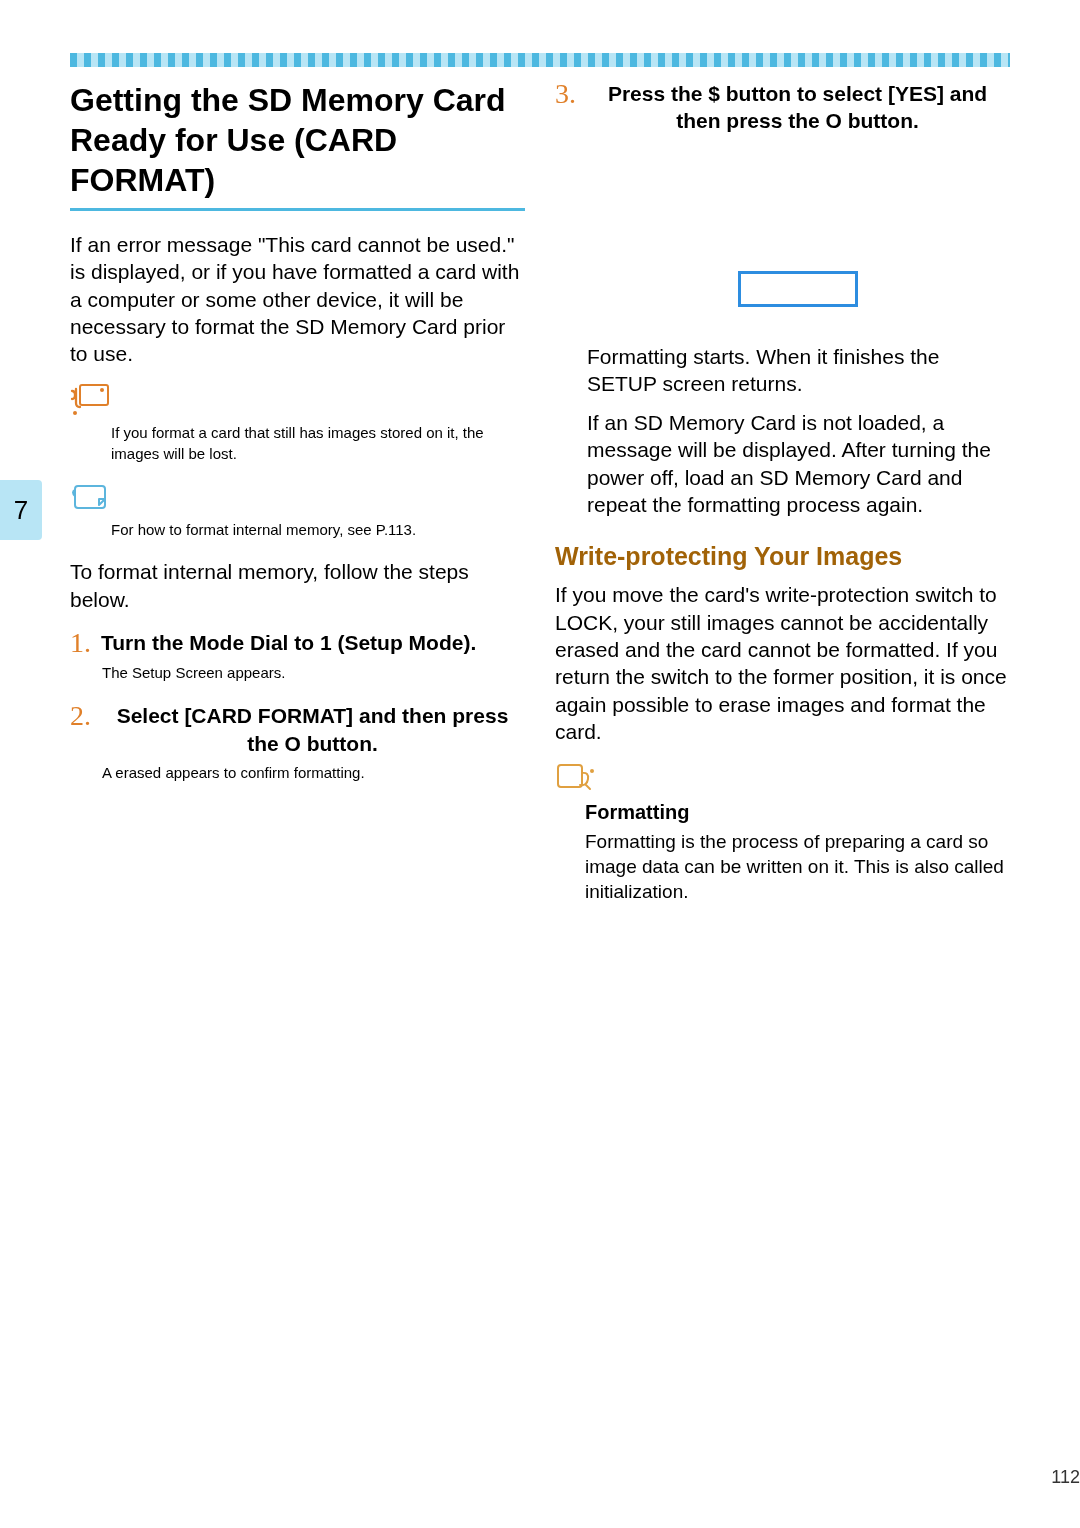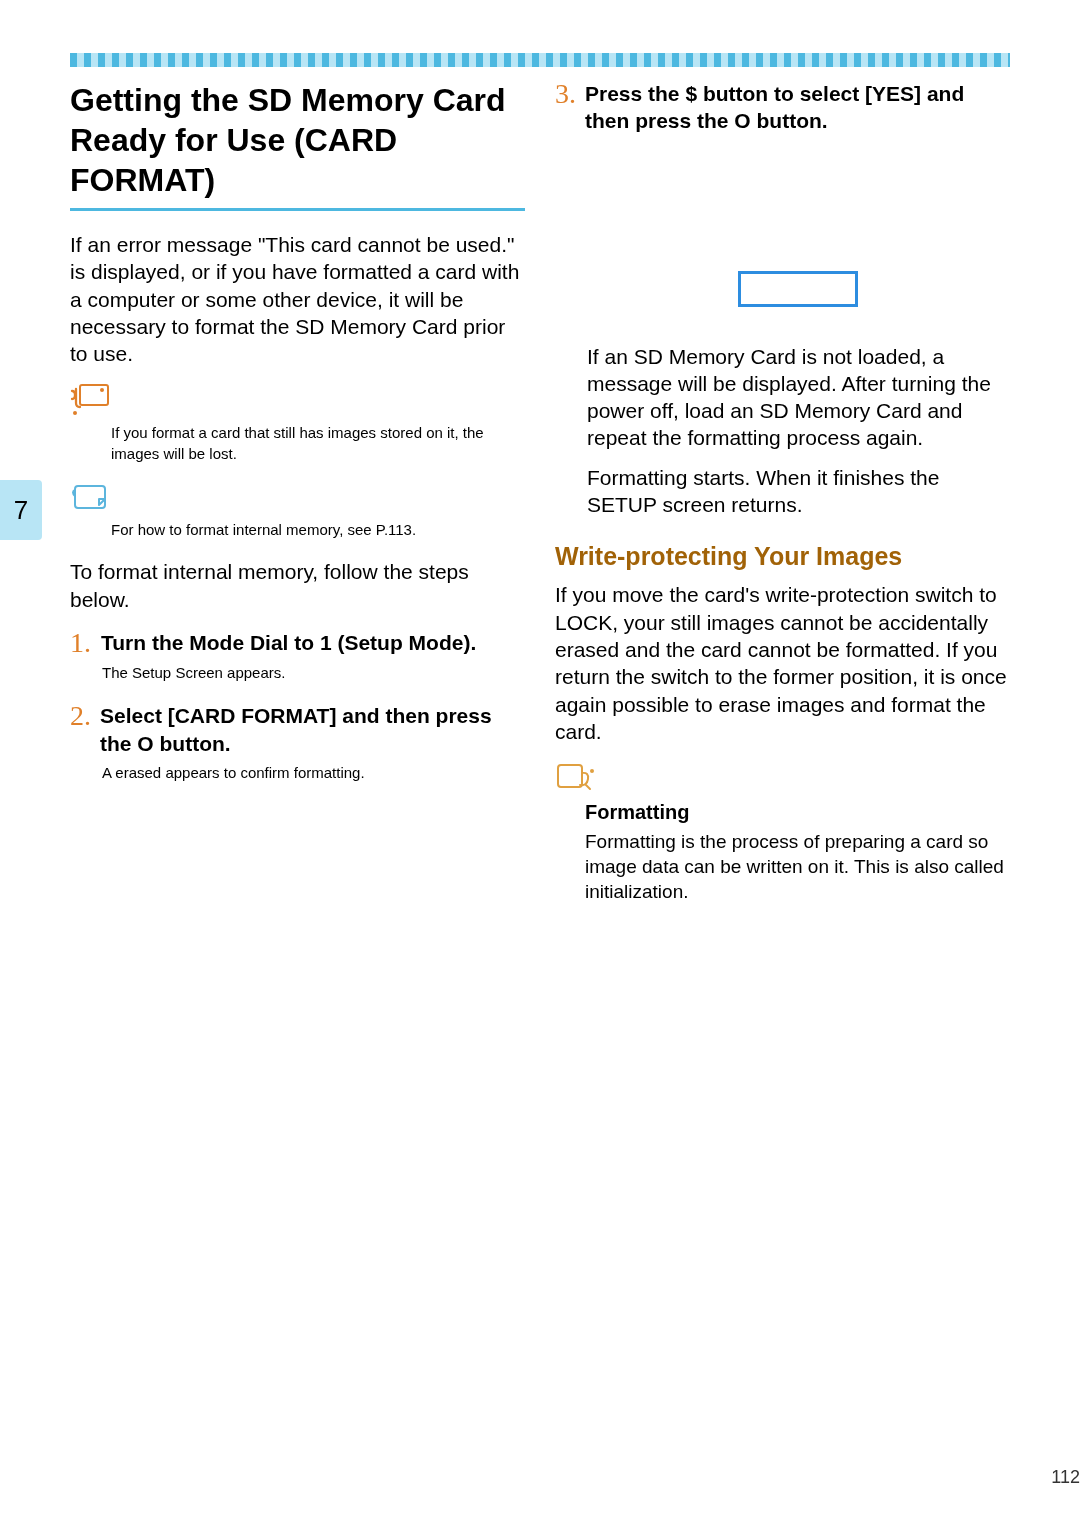--- a/index.html
+++ b/index.html
@@ -86,20 +86,21 @@
   color: #e0802a;
   font-size: 28px;
   font-family: "Times New Roman", serif;
   line-height: 1;
   min-width: 20px;
 }
 .step-title {
   font-weight: bold;
   font-size: 21px;
   line-height: 1.3;
+  text-align: center;
 }
 .step-body {
   font-size: 15px;
   line-height: 1.3;
   margin-left: 32px;
   margin-bottom: 20px;
 }
 .step-body-r {
   font-size: 21px;
   line-height: 1.3;
@@ -196,22 +197,22 @@
   <div class="col">
     <div class="step-row">
       <span class="step-num">3.</span>
       <span class="step-title">Press the $  button to select [YES] and then press the O button.</span>
     </div>
 
     <div class="screenshot-placeholder">
       <div class="blue-box"></div>
     </div>
 
+    <p class="step-body-r">Formatting starts. When it finishes the SETUP screen returns.</p>
     <p class="step-body-r">If an SD Memory Card is not loaded, a message will be displayed. After turning the power off, load an SD Memory Card and repeat the formatting process again.</p>
-    <p class="step-body-r">Formatting starts. When it finishes the SETUP screen returns.</p>
 
     <h2 class="subheading">Write-protecting Your Images</h2>
     <p class="body-text">If you move the card's write-protection switch to LOCK, your still images cannot be accidentally erased and the card cannot be formatted. If you return the switch to the former position, it is once again possible to erase images and format the card.</p>
 
     <div class="term-icon">
       <svg width="44" height="32" viewBox="0 0 44 32">
         <path d="M6 4 h18 a3 3 0 0 1 3 3 v16 a3 3 0 0 1 -3 3 h-18 a3 3 0 0 1 -3 -3 v-16 a3 3 0 0 1 3 -3 z" fill="none" stroke="#e0a040" stroke-width="2"></path>
         <path d="M27 12 q7 -1 6 6 q-1 7 -8 6" fill="none" stroke="#e0a040" stroke-width="2" stroke-linecap="round"></path>
         <circle cx="37" cy="10" r="2" fill="#e0a040"></circle>
         <path d="M31 24 l4 4" stroke="#e0a040" stroke-width="2" stroke-linecap="round"></path>

